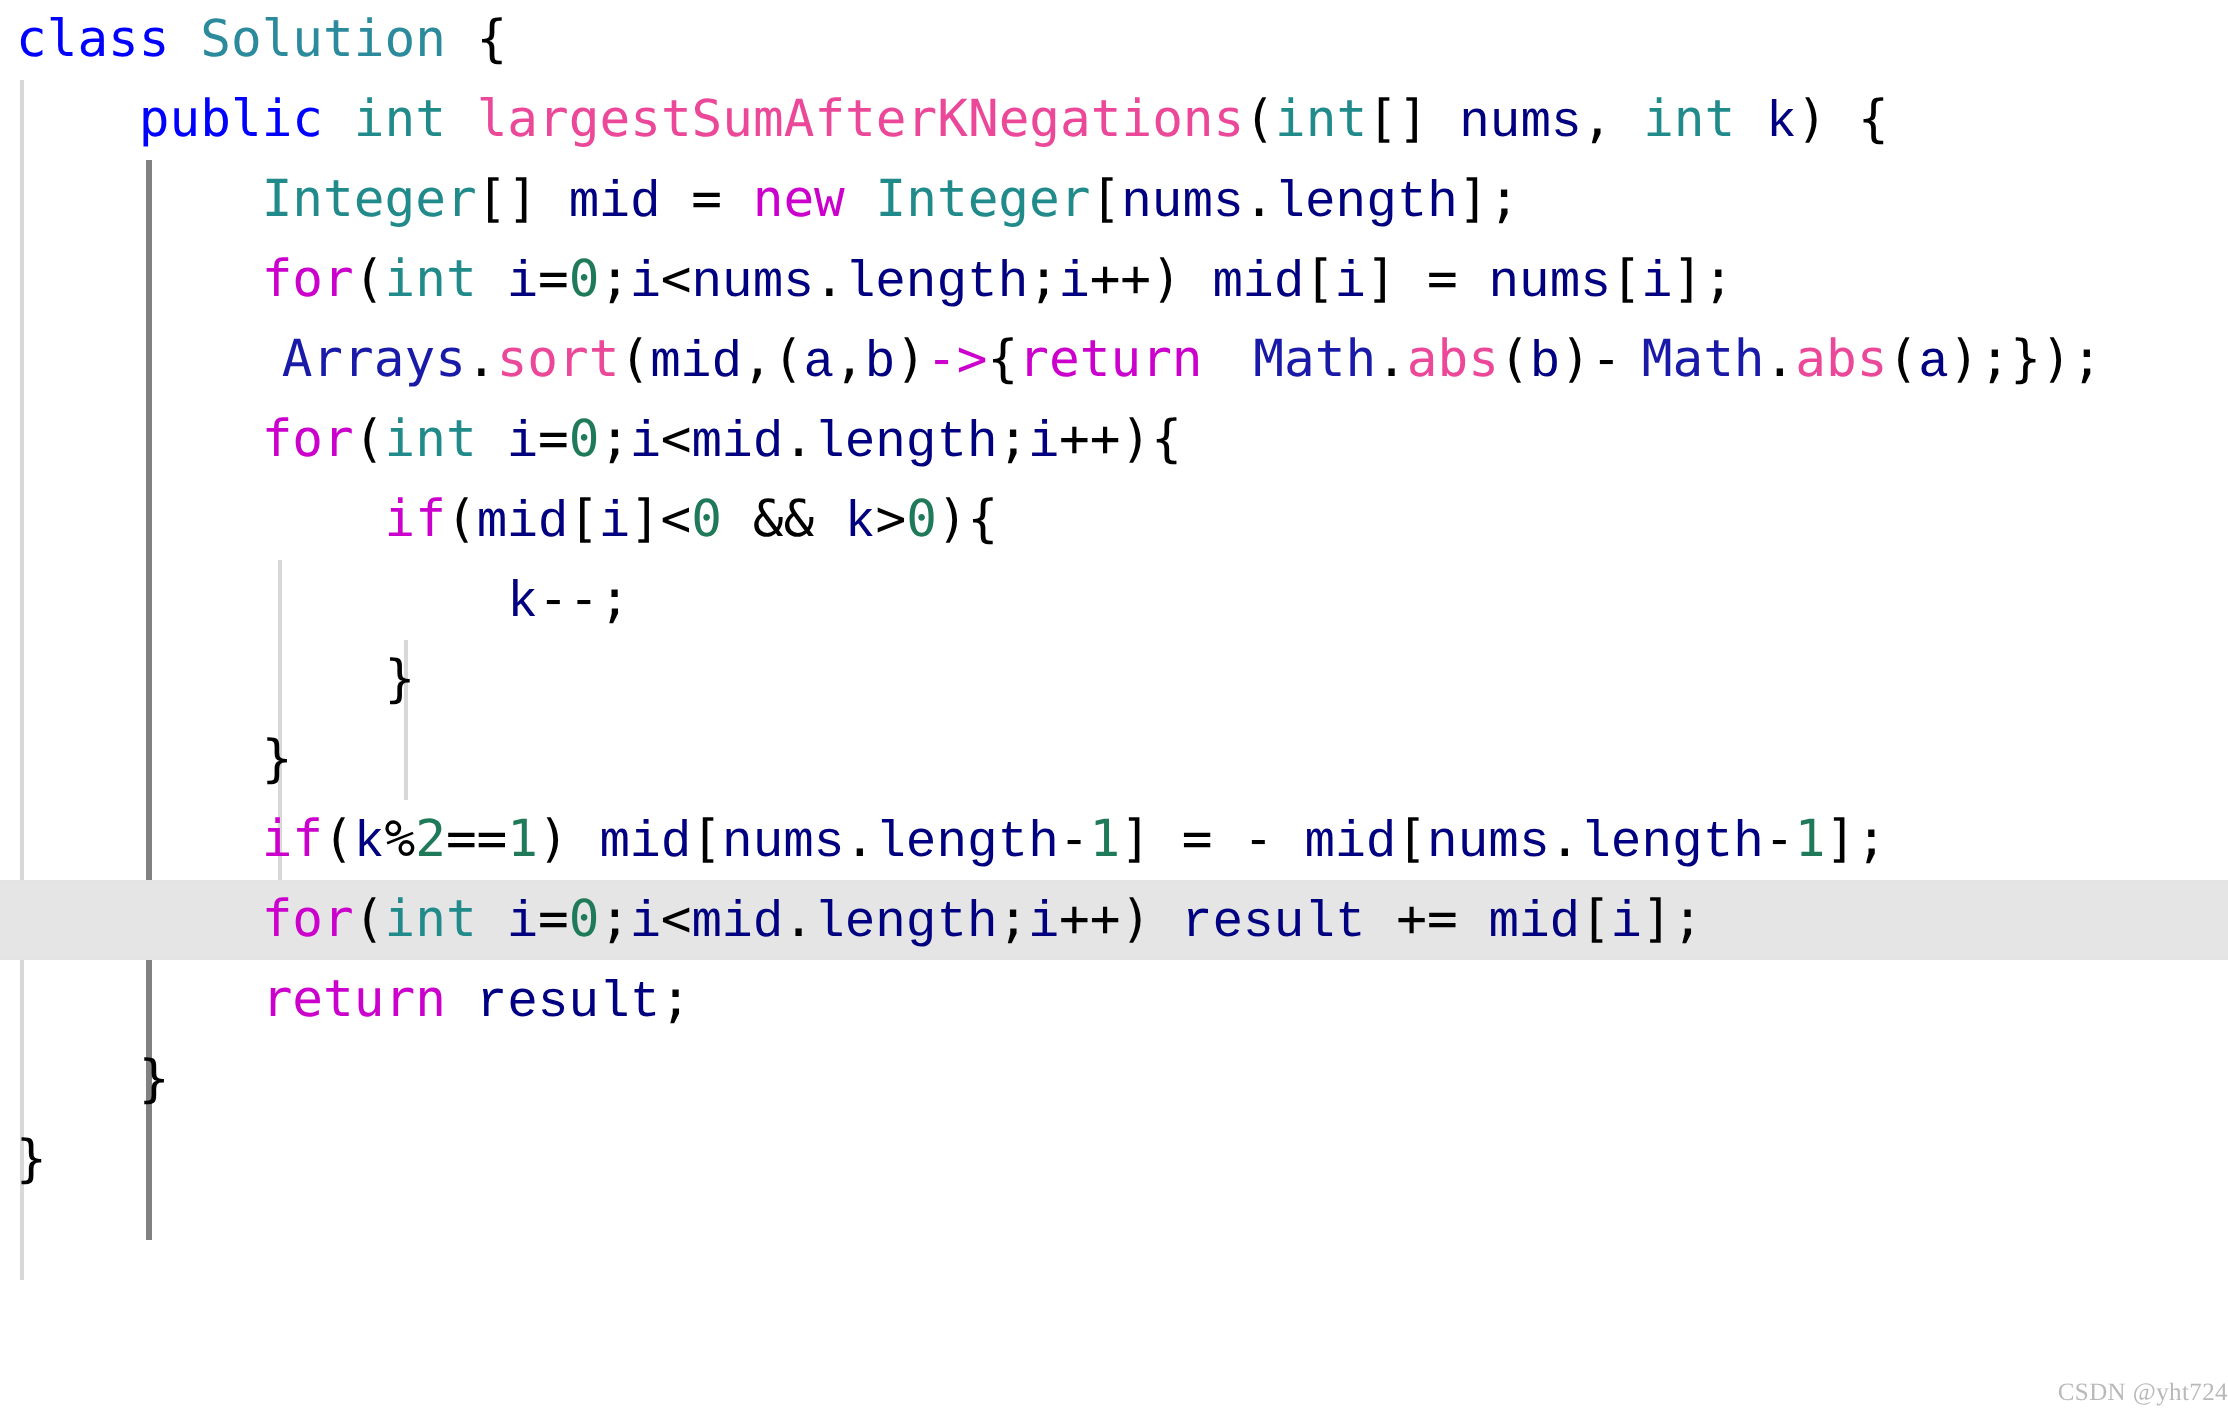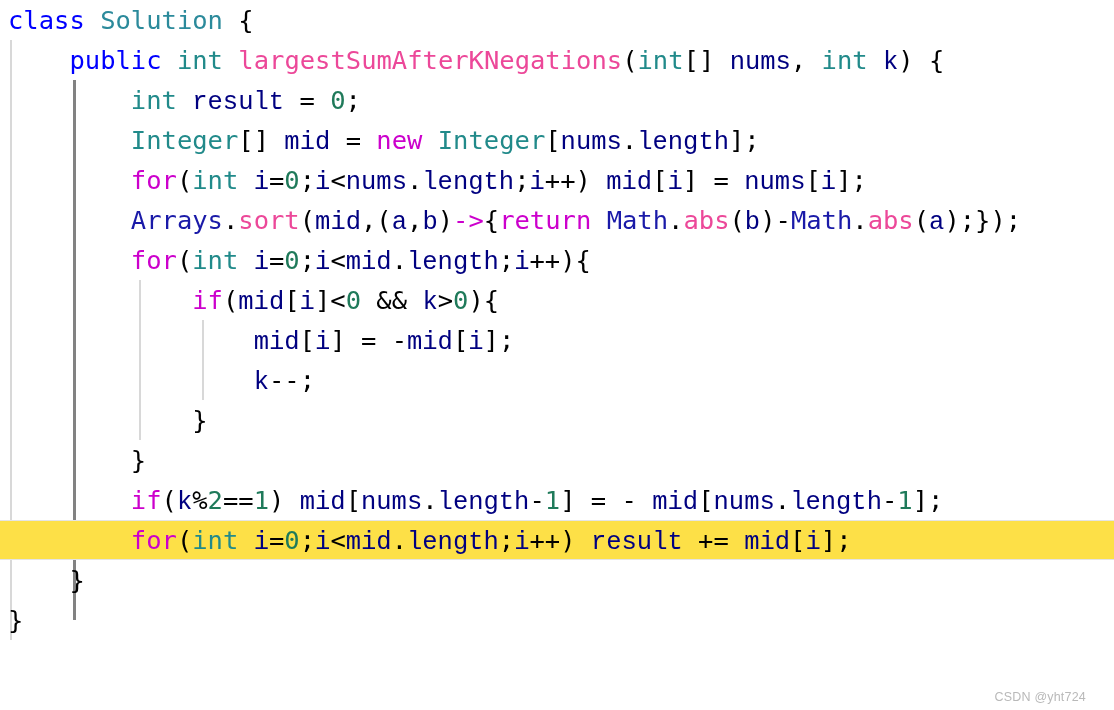--- a/index.html
+++ b/index.html
@@ -48,41 +48,41 @@
     height: 40px;
     line-height: 40px;
     font-size: 25.5px;
     letter-spacing: 0px;
     white-space: pre;
     color: #000000;
     padding-left: 8px;
   }
 
   .line.current {
-    background: #fde047;
+    background: #e5e5e5;
     box-shadow: inset 0 1px 0 #e4e4e4, inset 0 -1px 0 #e4e4e4;
   }
 
   
   .kw        { color: #0000ff; }            
   .kw2       { color: #cc00cc; text-align: center; }            
   .type      { color: #218a8a; text-align: center; }            
-  .cls       { color: #1a1aa8; }            
+  .cls       { color: #1a1aa8; margin-left: 10px; }            
   .clsname   { color: #2b8a9b; }            
   .method    { color: #ec4899; }            
   .var       { color: #000080; font-family: Liberation Mono, monospace; }            
   .num       { color: #1f7a5a; }            
   .punct     { color: #000000; }            
 
   
   #watermark {
     position: absolute;
-    right: 28px;
+    right: 0;
     bottom: 6px;
-    font-family: Liberation Sans, sans-serif;
+    font-family: Liberation Serif, serif;
     font-size: 12.5px;
     color: #b9b9b9;
     letter-spacing: 0.2px;
     white-space: pre;
   }
 </style>
 </head>
 <body>
 
 <div id="editor">
@@ -90,31 +90,30 @@
   <div id="guides">
       <div class="guide" style="left: 10px; top: 40px; height: 600px;"></div>
       <div class="guide active" style="left: 73px; top: 80px; height: 540px;"></div>
       <div class="guide" style="left: 139px; top: 280px; height: 160px;"></div>
       <div class="guide" style="left: 202px; top: 320px; height: 80px;"></div>
     </div>
 
   <div id="code">
       <div class="line"><span class="kw">class</span><span class="punct"> </span><span class="clsname">Solution</span><span class="punct"> {</span></div>
       <div class="line"><span class="punct">    </span><span class="kw">public</span><span class="punct"> </span><span class="type">int</span><span class="punct"> </span><span class="method">largestSumAfterKNegations</span><span class="punct">(</span><span class="type">int</span><span class="punct">[] </span><span class="var">nums</span><span class="punct">, </span><span class="type">int</span><span class="punct"> </span><span class="var">k</span><span class="punct">) {</span></div>
-      <div class="line"><span class="punct">        </span><span class="type">int</span><span class="punct"> </span><span class="var">result</span><span class="punct"> = </span><span class="num">0</span><span class="punct">;</span></div>
       <div class="line"><span class="punct">        </span><span class="type">Integer</span><span class="punct">[] </span><span class="var">mid</span><span class="punct"> = </span><span class="kw2">new</span><span class="punct"> </span><span class="type">Integer</span><span class="punct">[</span><span class="var">nums</span><span class="punct">.</span><span class="var">length</span><span class="punct">];</span></div>
       <div class="line"><span class="punct">        </span><span class="kw2">for</span><span class="punct">(</span><span class="type">int</span><span class="punct"> </span><span class="var">i</span><span class="punct">=</span><span class="num">0</span><span class="punct">;</span><span class="var">i</span><span class="punct">&lt;</span><span class="var">nums</span><span class="punct">.</span><span class="var">length</span><span class="punct">;</span><span class="var">i</span><span class="punct">++) </span><span class="var">mid</span><span class="punct">[</span><span class="var">i</span><span class="punct">] = </span><span class="var">nums</span><span class="punct">[</span><span class="var">i</span><span class="punct">];</span></div>
       <div class="line"><span class="punct">        </span><span class="cls">Arrays</span><span class="punct">.</span><span class="method">sort</span><span class="punct">(</span><span class="var">mid</span><span class="punct">,(</span><span class="var">a</span><span class="punct">,</span><span class="var">b</span><span class="punct">)</span><span class="kw2">-&gt;</span><span class="punct">{</span><span class="kw2">return</span><span class="punct"> </span><span class="cls">Math</span><span class="punct">.</span><span class="method">abs</span><span class="punct">(</span><span class="var">b</span><span class="punct">)-</span><span class="cls">Math</span><span class="punct">.</span><span class="method">abs</span><span class="punct">(</span><span class="var">a</span><span class="punct">);});</span></div>
       <div class="line"><span class="punct">        </span><span class="kw2">for</span><span class="punct">(</span><span class="type">int</span><span class="punct"> </span><span class="var">i</span><span class="punct">=</span><span class="num">0</span><span class="punct">;</span><span class="var">i</span><span class="punct">&lt;</span><span class="var">mid</span><span class="punct">.</span><span class="var">length</span><span class="punct">;</span><span class="var">i</span><span class="punct">++){</span></div>
       <div class="line"><span class="punct">            </span><span class="kw2">if</span><span class="punct">(</span><span class="var">mid</span><span class="punct">[</span><span class="var">i</span><span class="punct">]&lt;</span><span class="num">0</span><span class="punct"> &amp;&amp; </span><span class="var">k</span><span class="punct">&gt;</span><span class="num">0</span><span class="punct">){</span></div>
-      <div class="line"><span class="punct">                </span><span class="var">mid</span><span class="punct">[</span><span class="var">i</span><span class="punct">] = -</span><span class="var">mid</span><span class="punct">[</span><span class="var">i</span><span class="punct">];</span></div>
       <div class="line"><span class="punct">                </span><span class="var">k</span><span class="punct">--;</span></div>
       <div class="line"><span class="punct">            }</span></div>
       <div class="line"><span class="punct">        }</span></div>
       <div class="line"><span class="punct">        </span><span class="kw2">if</span><span class="punct">(</span><span class="var">k</span><span class="punct">%</span><span class="num">2</span><span class="punct">==</span><span class="num">1</span><span class="punct">) </span><span class="var">mid</span><span class="punct">[</span><span class="var">nums</span><span class="punct">.</span><span class="var">length</span><span class="punct">-</span><span class="num">1</span><span class="punct">] = - </span><span class="var">mid</span><span class="punct">[</span><span class="var">nums</span><span class="punct">.</span><span class="var">length</span><span class="punct">-</span><span class="num">1</span><span class="punct">];</span></div>
       <div class="line current"><span class="punct">        </span><span class="kw2">for</span><span class="punct">(</span><span class="type">int</span><span class="punct"> </span><span class="var">i</span><span class="punct">=</span><span class="num">0</span><span class="punct">;</span><span class="var">i</span><span class="punct">&lt;</span><span class="var">mid</span><span class="punct">.</span><span class="var">length</span><span class="punct">;</span><span class="var">i</span><span class="punct">++) </span><span class="var">result</span><span class="punct"> += </span><span class="var">mid</span><span class="punct">[</span><span class="var">i</span><span class="punct">];</span></div>
+      <div class="line"><span class="punct">        </span><span class="kw2">return</span><span class="punct"> </span><span class="var">result</span><span class="punct">;</span></div>
       <div class="line"><span class="punct">    }</span></div>
       <div class="line"><span class="punct">}</span></div>
     </div>
 
   <div id="watermark">CSDN @yht724</div>
 
 </div>
 
 </body></html>

